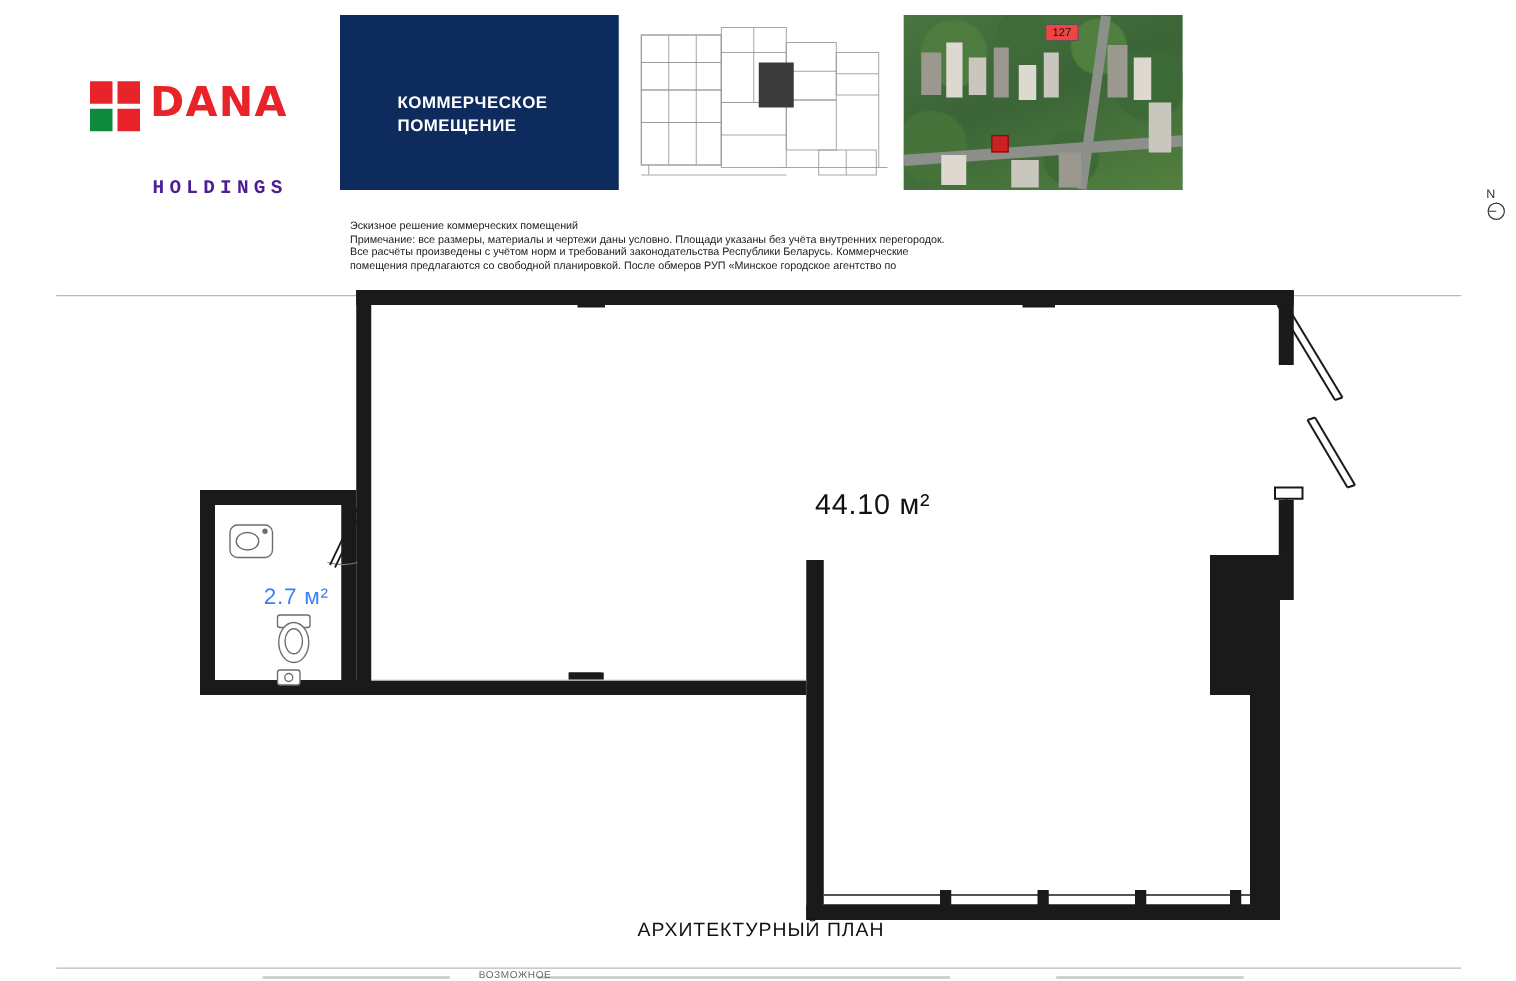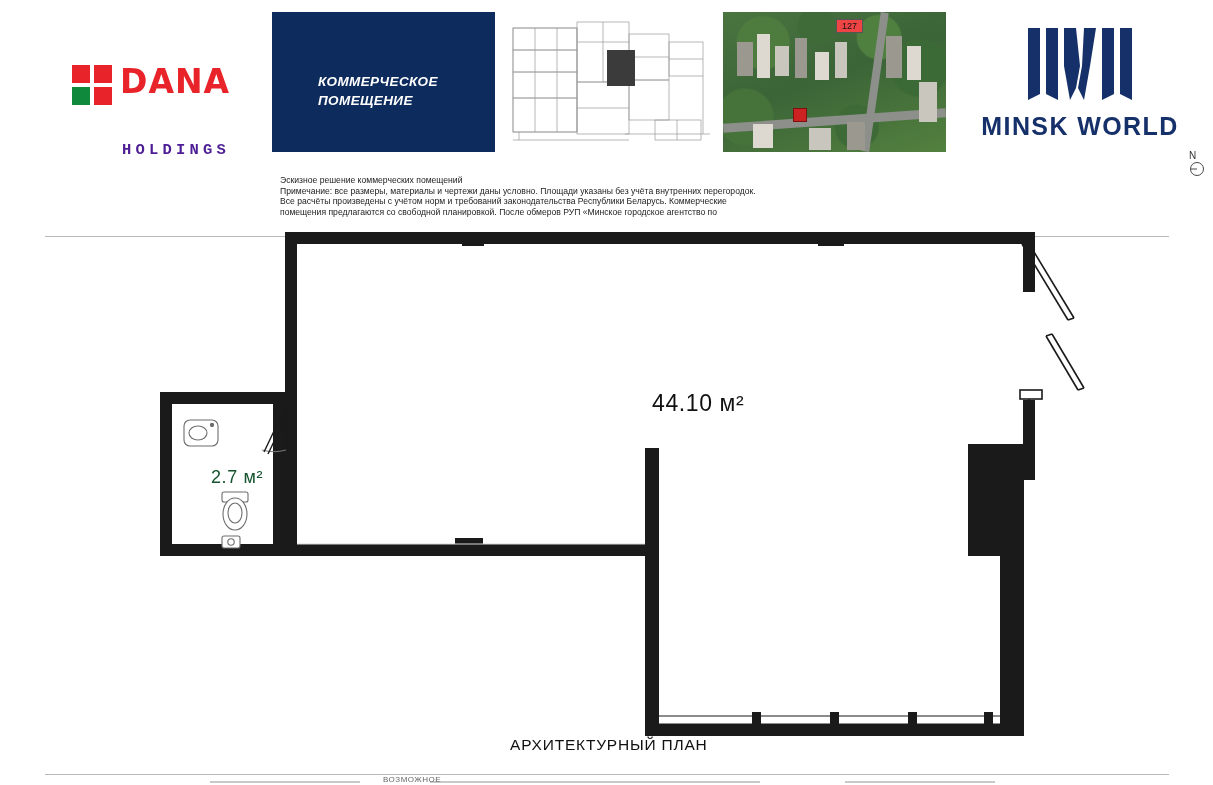--- a/index.html
+++ b/index.html
@@ -66,21 +66,20 @@
     font-family: Liberation Mono, monospace;
     margin-top: 43px;
   }
 
   
   #blue-block {
     position: absolute;
     left: 272px; top: 12px;
     width: 223px; height: 140px;
     background: #0d2b5c;
-    font-style: italic;
   }
   #blue-block-text {
     position: absolute;
     left: 46px; top: 60px;
     width: 170px;
     color: #ffffff;
     font-size: 13.5px;
     font-weight: 700;
     line-height: 19px;
     letter-spacing: 0.4px;
@@ -195,21 +194,21 @@
     font-size: 23px;
     letter-spacing: 0.6px;
     color: #111;
     font-family: "Liberation Sans", sans-serif;
   }
   #area-wc {
     position: absolute;
     left: 211px; top: 243px;
     font-size: 18px;
     letter-spacing: 0.6px;
-    color: #14532d;
+    color: #3b82f6;
     font-family: "Liberation Sans", sans-serif;
   }
   #plan-caption {
     position: absolute;
     left: 510px; top: 512px;
     font-size: 15.5px;
     letter-spacing: 0.8px;
     color: #111;
     font-family: "Liberation Sans", sans-serif;
   }
@@ -306,33 +305,20 @@
       <div class="bldg d" style="left:163px; top:24px; width:16px; height:42px;"></div>
       <div class="bldg l" style="left:184px; top:34px; width:14px; height:34px;"></div>
       <div class="bldg" style="left:196px; top:70px; width:18px; height:40px;"></div>
       <div class="bldg l" style="left:30px; top:112px; width:20px; height:24px;"></div>
       <div class="bldg" style="left:86px; top:116px; width:22px; height:22px;"></div>
       <div class="bldg d" style="left:124px; top:110px; width:18px; height:28px;"></div>
       <div id="aerial-marker"></div>
       <div id="aerial-tag">127</div>
     </div>
 
-    <div id="mw-logo">
-      <svg id="mw-mark" width="108" height="76" viewBox="0 0 108 76">
-        <g fill="#16306a">
-          <polygon points="2,2 14,2 14,68 2,74"></polygon>
-          <polygon points="20,2 32,2 32,74 20,68"></polygon>
-          <polygon points="38,2 50,2 54,40 50,62 44,74 38,40"></polygon>
-          <polygon points="58,2 70,2 64,40 58,74 52,62 56,40"></polygon>
-          <polygon points="76,2 88,2 88,68 76,74"></polygon>
-          <polygon points="94,2 106,2 106,74 94,68"></polygon>
-        </g>
-      </svg>
-      <div id="mw-word">MINSK WORLD</div>
-    </div>
 
     <div id="disclaimer">
       <span class="ln">Эскизное решение  коммерческих помещений</span>
       <span class="ln">Примечание: все размеры, материалы и чертежи даны условно. Площади указаны без учёта внутренних перегородок.</span>
       <span class="ln">Все расчёты произведены с учётом норм и требований законодательства Республики Беларусь. Коммерческие</span>
       <span class="ln">помещения предлагаются со свободной планировкой. После обмеров РУП «Минское городское агентство по</span>
     </div>
   </div>
 
   <div class="hr" id="hr-top"></div>

